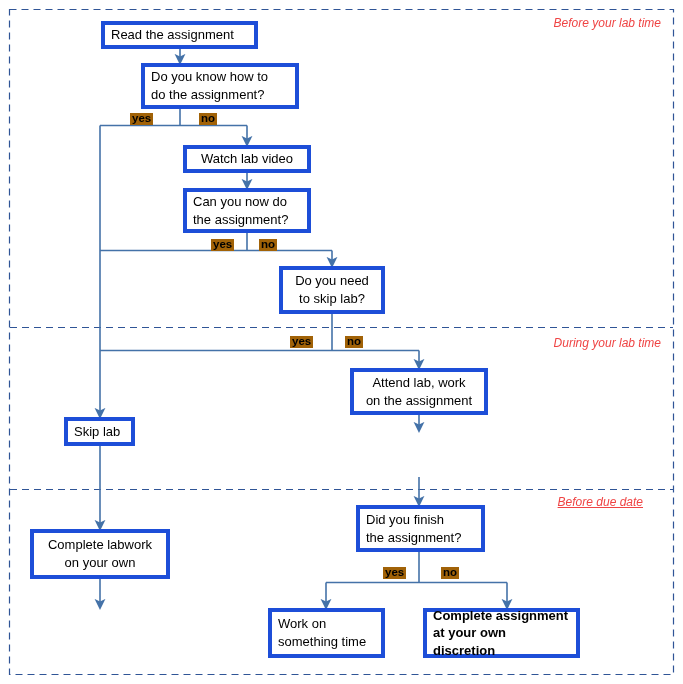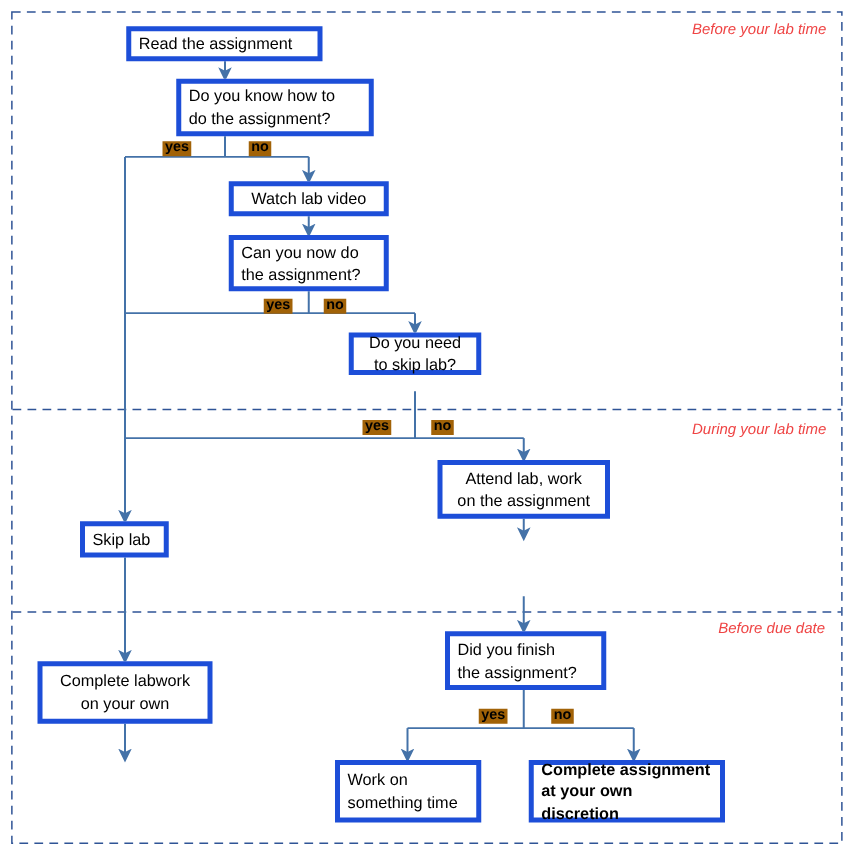--- a/index.html
+++ b/index.html
@@ -113,33 +113,33 @@
 
       <path d="M419,551 L419,582.5"></path>
       <path d="M326,582.5 L507,582.5" stroke-width="1.3"></path>
       <path d="M326,582.5 L326,604" marker-end="url(#arrowhead)"></path>
       <path d="M507,582.5 L507,604" marker-end="url(#arrowhead)"></path>
     </g>
   </svg>
 
   <div class="phase-label" style="right:22px; top:16px;">Before your lab time</div>
   <div class="phase-label" style="right:22px; top:336px;">During your lab time</div>
-  <div class="phase-label" style="right:23px; top:495px;">Before due date</div>
+  <div class="phase-label" style="right:40px; top:495px;text-decoration:underline;">Before due date</div>
 
   <div class="node align-left" style="left:101px; top:21px; width:157px; height:28px;">Read the assignment</div>
 
   <div class="node align-left" style="left:101px; top:63px; width:158px; height:46px;margin-left:40px;">Do you know how to
 do the assignment?</div>
 
   <div class="node" style="left:183px; top:145px; width:128px; height:28px;">Watch lab video</div>
 
   <div class="node align-left" style="left:183px; top:188px; width:128px; height:45px;">Can you now do
 the assignment?</div>
 
-  <div class="node" style="left:279px; top:266px; width:106px; height:34px;">Do you need
+  <div class="node" style="left:279px; top:266px; width:106px; height:48px;">Do you need
 to skip lab?</div>
 
   <div class="node align-left" style="left:64px; top:417px; width:71px; height:29px;">Skip lab</div>
 
   <div class="node" style="left:350px; top:368px; width:138px; height:47px;">Attend lab, work
 on the assignment</div>
 
 
   <div class="node" style="left:30px; top:529px; width:140px; height:50px;">Complete labwork
 on your own</div>

